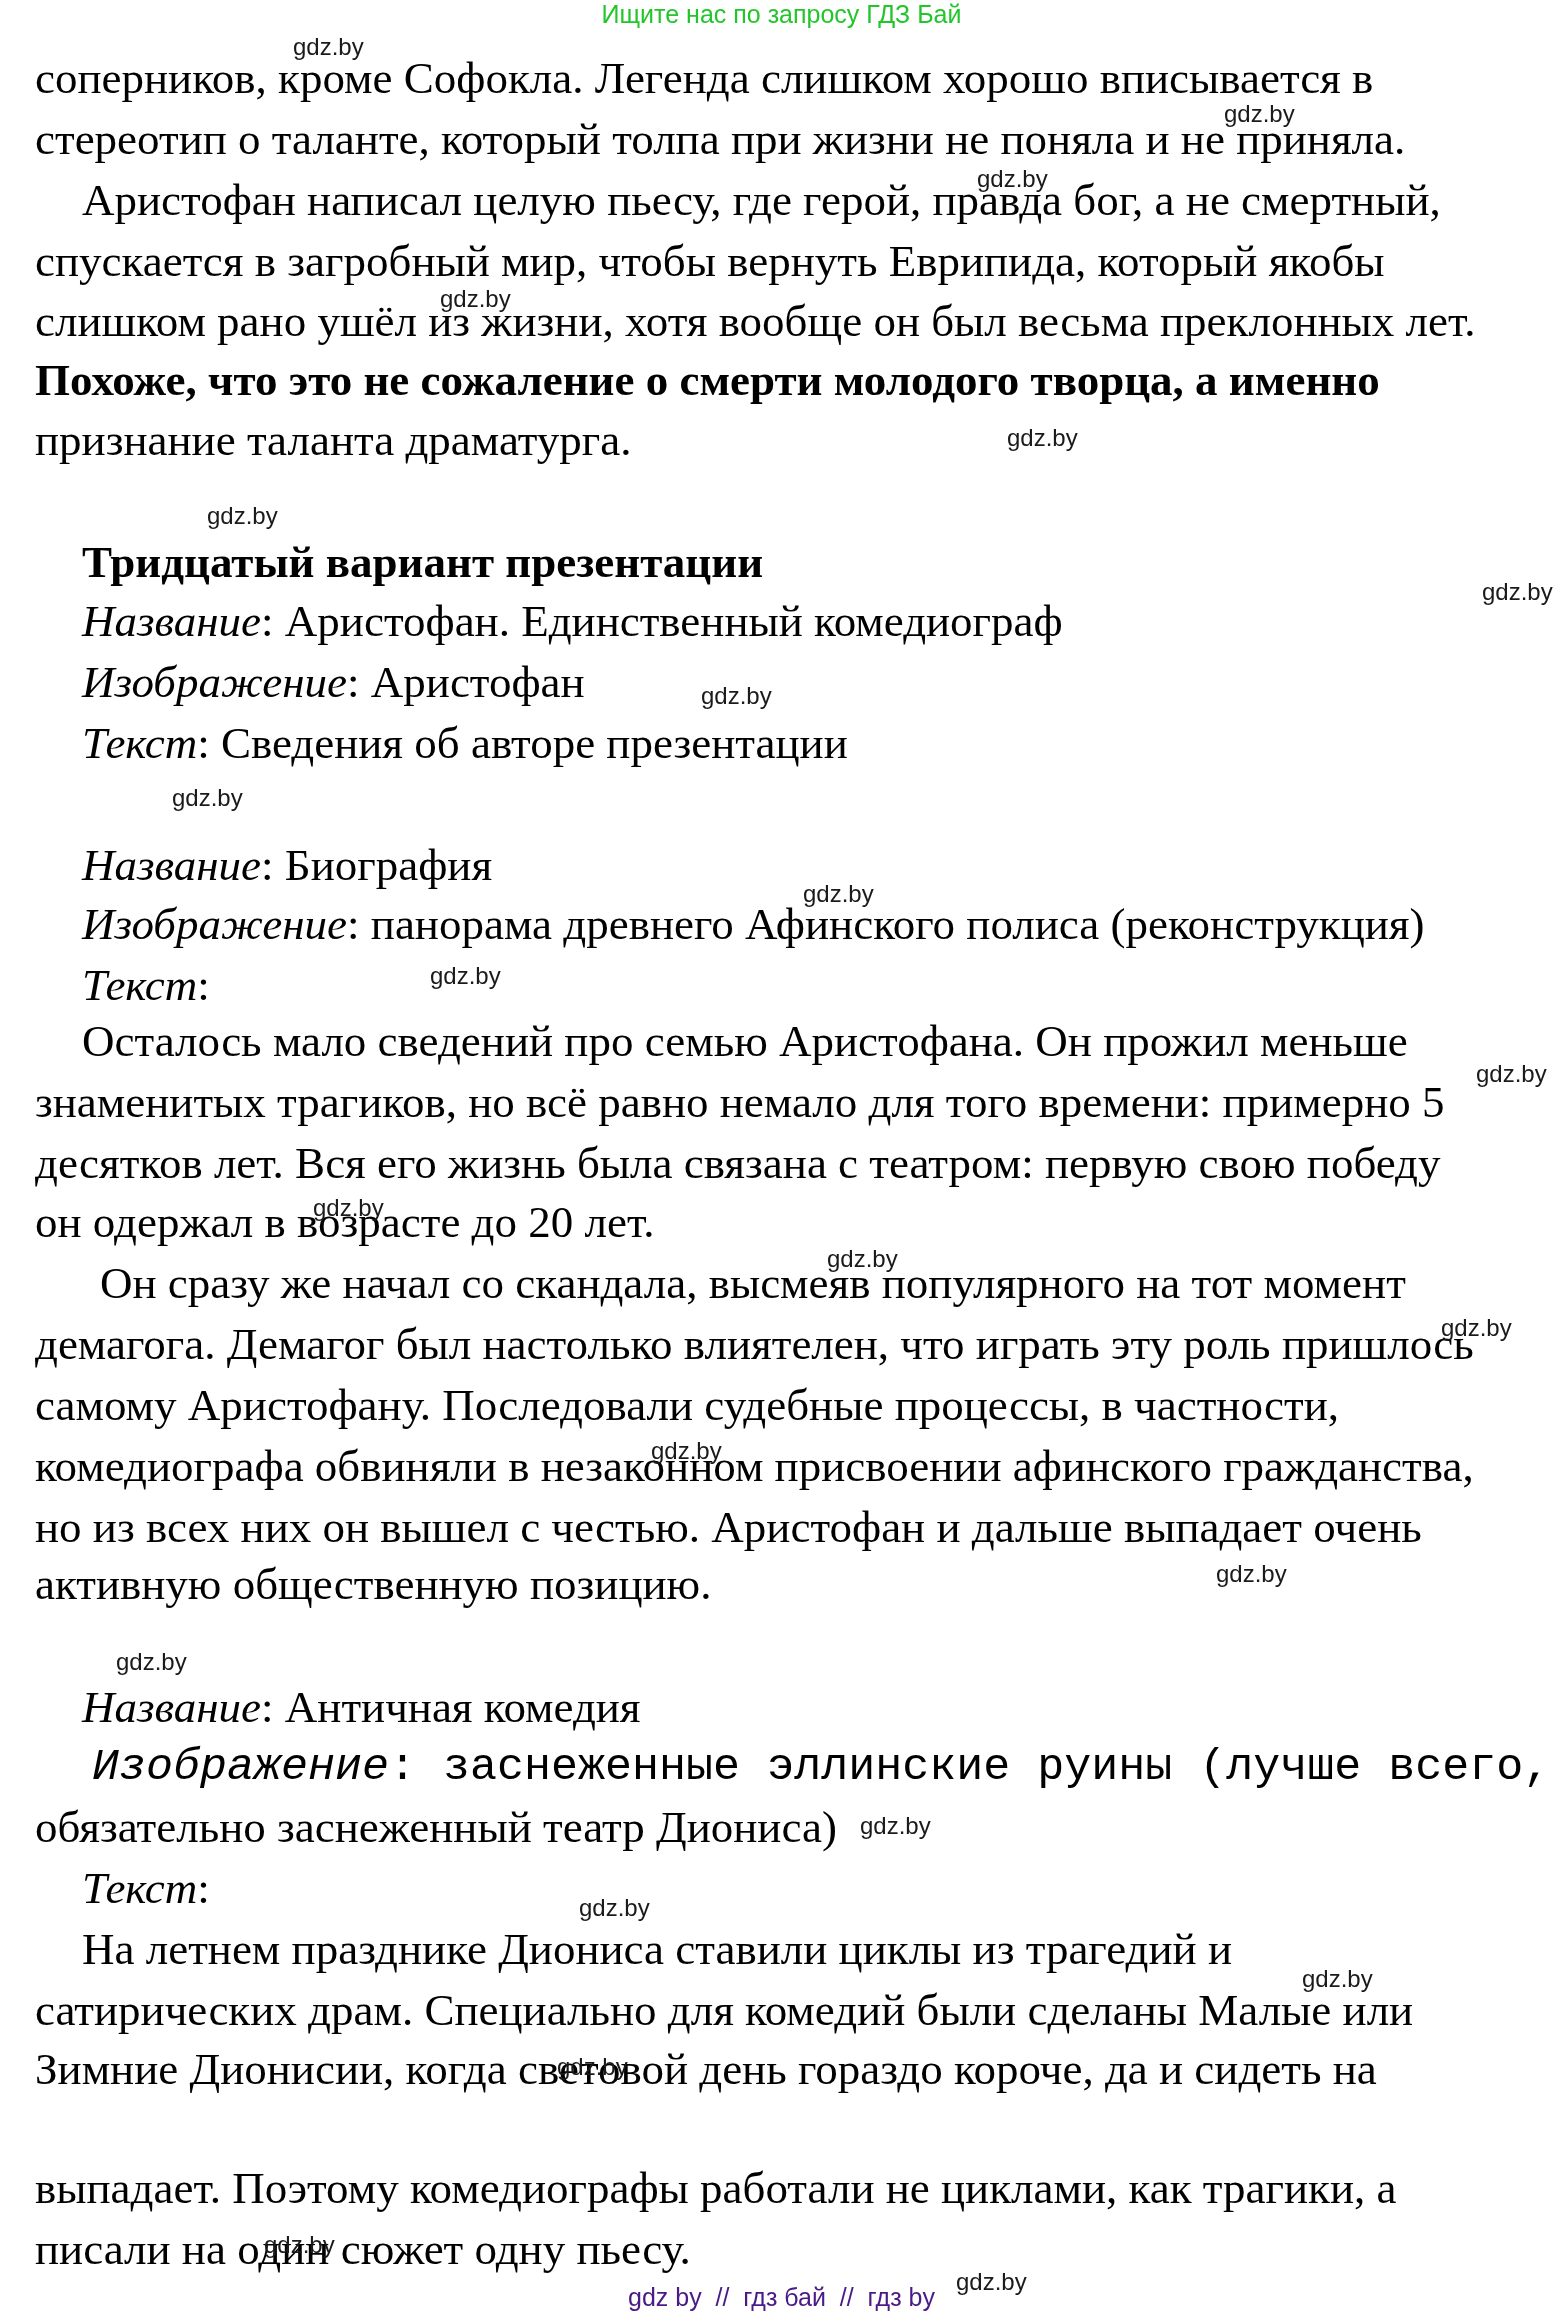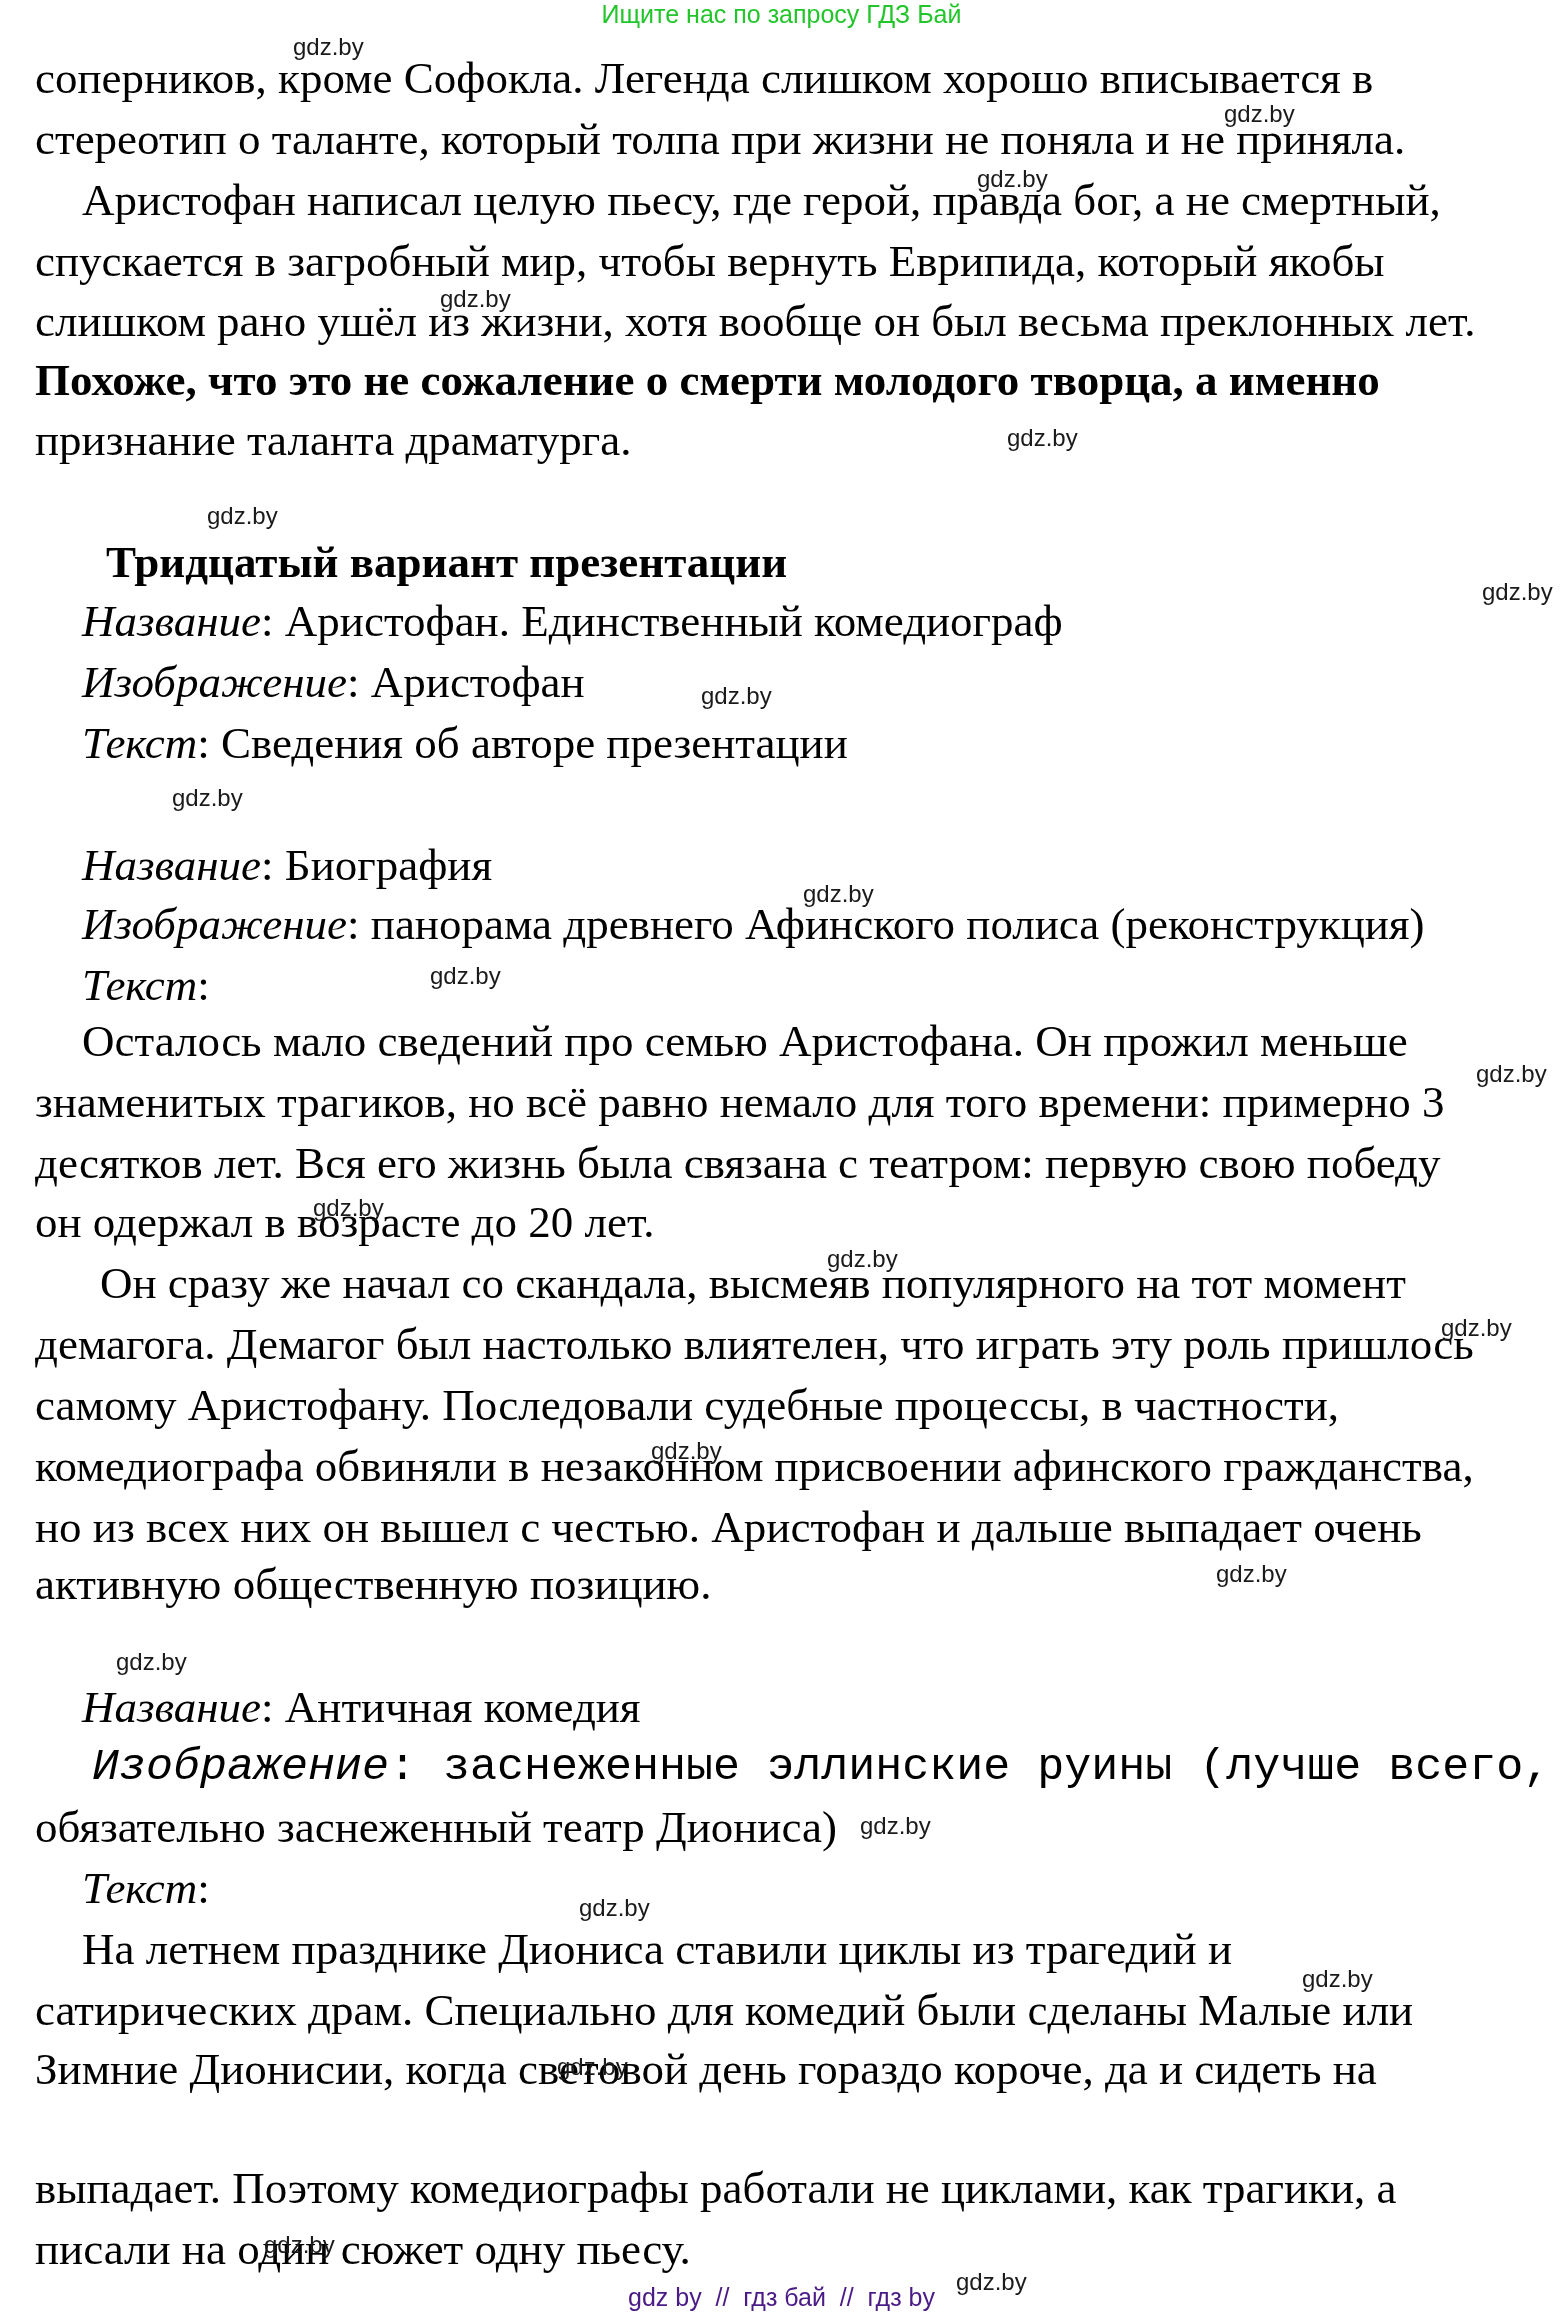--- a/index.html
+++ b/index.html
@@ -5,21 +5,21 @@
   html, body { margin:0; padding:0; background:#ffffff; }
   body { width:1563px; height:2319px; position:relative; overflow:hidden; }
   .page { position:absolute; left:0; top:0; width:1563px; height:2319px; background:#fff; }
   .hdr { position:absolute; left:0; width:1563px; top:1.6px; text-align:center;
          font-family:"Liberation Sans", sans-serif; font-size:25px; line-height:1; color:#22c52a; }
   .ftr { position:absolute; left:0; width:1563px; top:2285px; text-align:center;
          font-family:"Liberation Sans", sans-serif; font-size:25px; line-height:1; color:#4a1a86;
          white-space:pre; }
   .ln { position:absolute; font-family:"Liberation Serif", serif; font-size:45px; line-height:1;
         color:#000; white-space:nowrap; }
-  .ln.b { font-weight:bold;margin-left:24px; }
+  .ln.b { font-weight:bold; }
   .ln i { font-style:italic; }
   .wm { position:absolute; font-family:"Liberation Sans", sans-serif; font-size:24px; line-height:1;
         color:#1a1a1a; white-space:nowrap; }
 </style>
 </head>
 <body>
 
 <div class="page">
 
   <div class="hdr">Ищите нас по запросу ГДЗ Бай</div>
@@ -36,21 +36,21 @@
 
   <div class="ln" style="left:82px; top:599px;"><i>Название</i>: <span>Аристофан. Единственный комедиограф</span></div>
   <div class="ln" style="left:82px; top:660px;"><i>Изображение</i>: <span>Аристофан</span></div>
   <div class="ln" style="left:82px; top:721px;"><i>Текст</i>: <span>Сведения об авторе презентации</span></div>
 
   <div class="ln" style="left:82px; top:843px;"><i>Название</i>: <span>Биография</span></div>
   <div class="ln" style="left:82px; top:902px;"><i>Изображение</i>: <span>панорама древнего Афинского полиса (реконструкция)</span></div>
   <div class="ln" style="left:82px; top:963px;"><i>Текст</i>:</div>
 
   <div class="ln" style="left:82px; top:1019px;">Осталось мало сведений про семью Аристофана. Он прожил меньше</div>
-  <div class="ln" style="left:35px; top:1080px;">знаменитых трагиков, но всё равно немало для того времени: примерно 3</div>
+  <div class="ln" style="left:35px; top:1080px;">знаменитых трагиков, но всё равно немало для того времени: примерно 5</div>
   <div class="ln" style="left:35px; top:1141px;">десятков лет. Вся его жизнь была связана с театром: первую свою победу</div>
   <div class="ln" style="left:35px; top:1200px;">он одержал в возрасте до 20 лет.</div>
   <div class="ln" style="left:100px; top:1261px;">Он сразу же начал со скандала, высмеяв популярного на тот момент</div>
   <div class="ln" style="left:35px; top:1322px;">демагога. Демагог был настолько влиятелен, что играть эту роль пришлось</div>
   <div class="ln" style="left:35px; top:1383px;">самому Аристофану. Последовали судебные процессы, в частности,</div>
   <div class="ln" style="left:35px; top:1444px;">комедиографа обвиняли в незаконном присвоении афинского гражданства,</div>
   <div class="ln" style="left:35px; top:1505px;">но из всех них он вышел с честью. Аристофан и дальше выпадает очень</div>
   <div class="ln" style="left:35px; top:1562px;">активную общественную позицию.</div>
 
   <div class="ln" style="left:82px; top:1685px;"><i>Название</i>: <span>Античная комедия</span></div>

